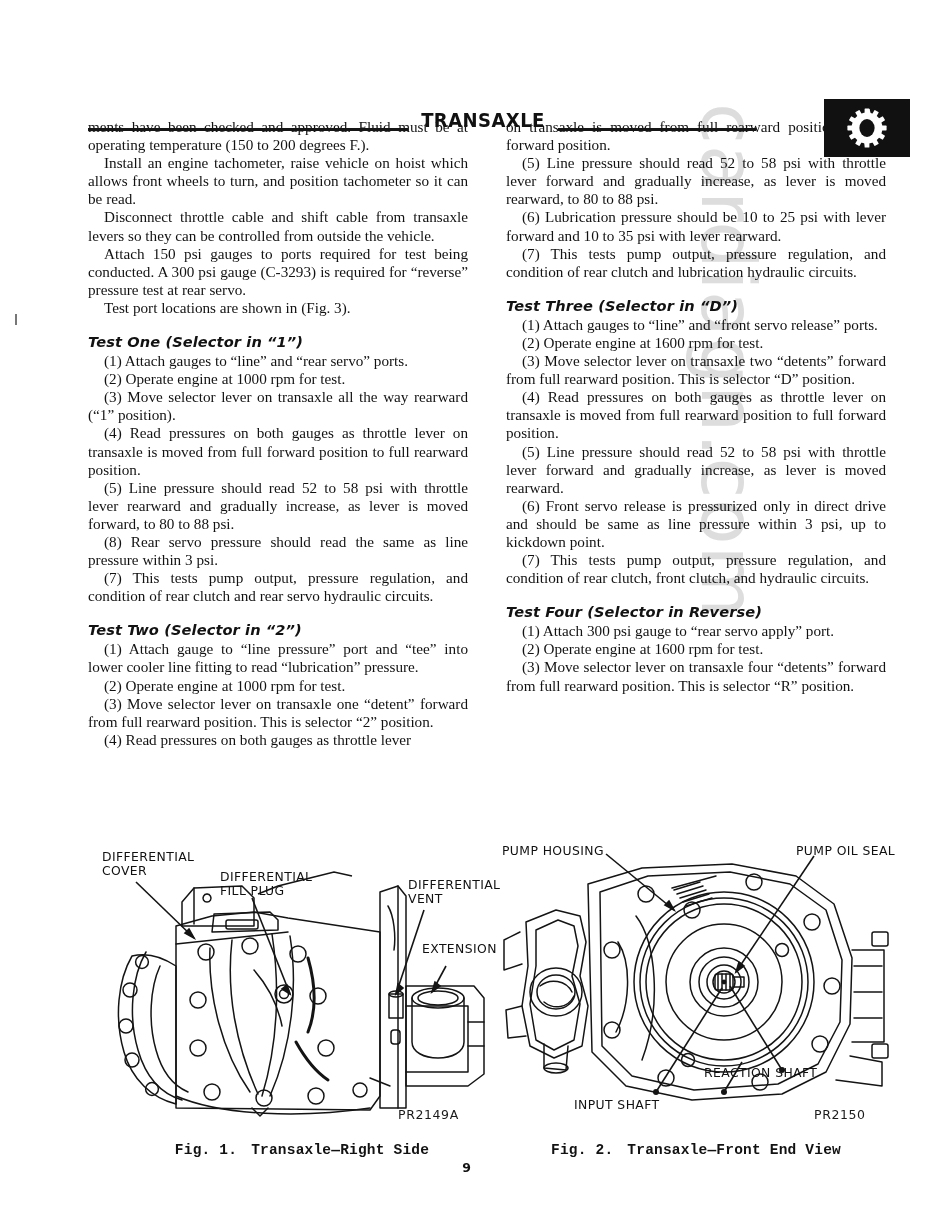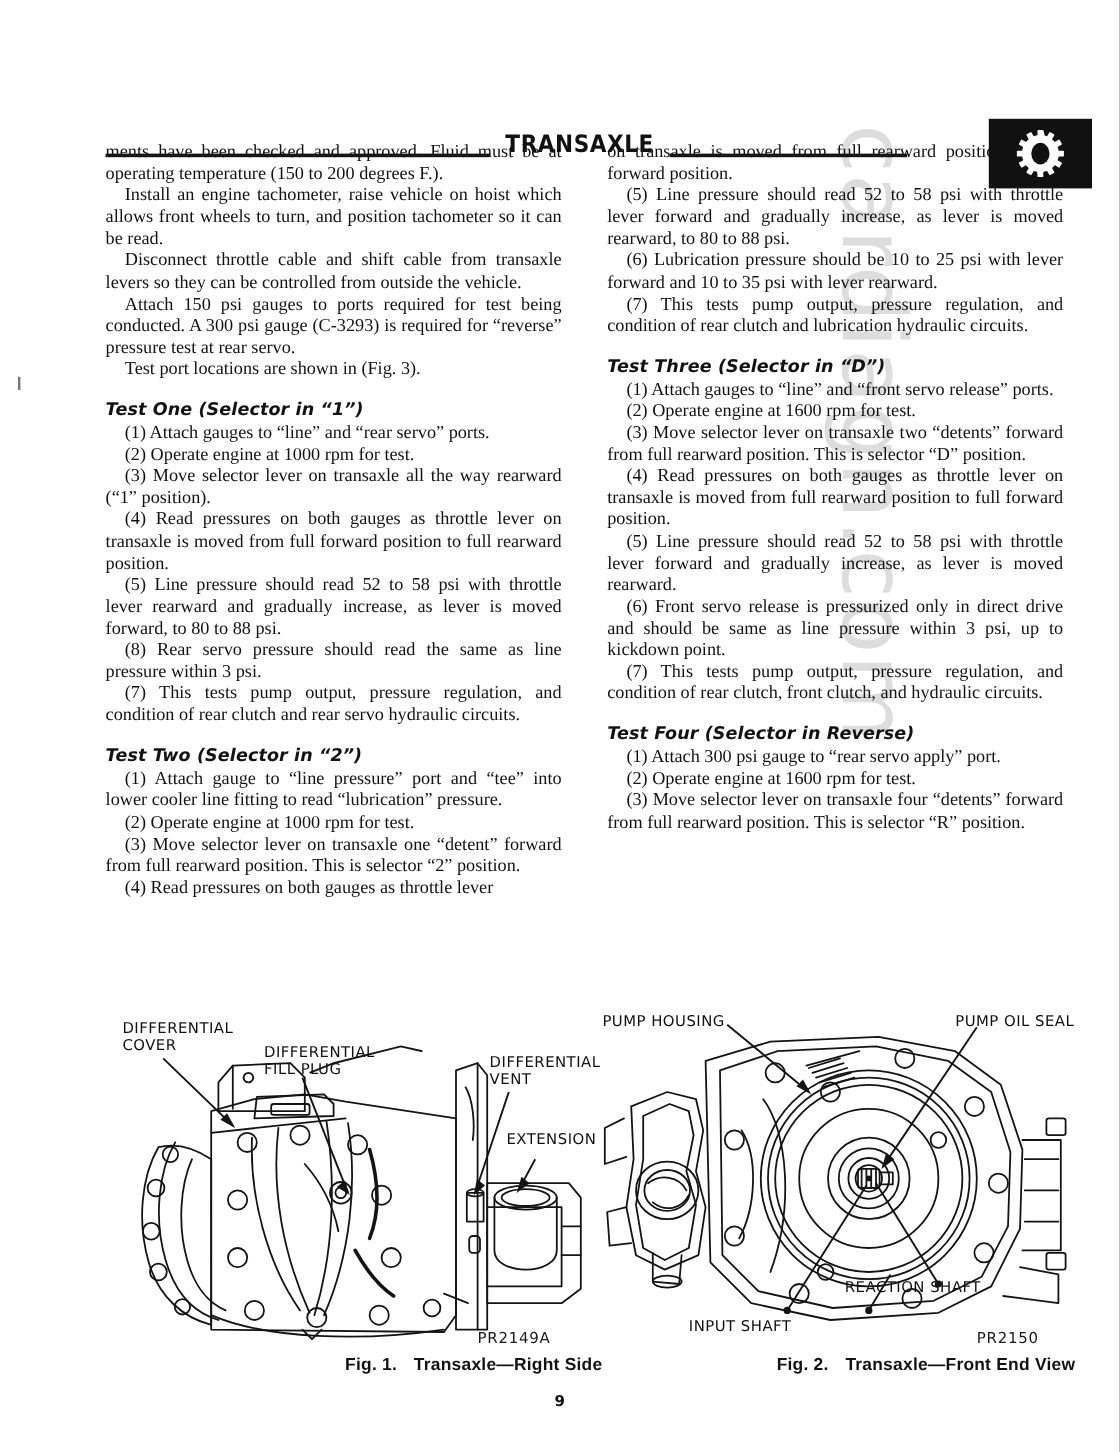--- a/index.html
+++ b/index.html
@@ -132,25 +132,25 @@
     top: 0;
     width: 400px;
     height: 320px;
   }
   .fig-left  { left: 86px; margin-left: 16px; }
   .fig-right { left: 496px; }
   .figure svg { display: block; }
 
   .fig-caption {
     position: absolute;
-    bottom: 20px;
+    bottom: 8px;
     left: 0;
     width: 400px;
-    text-align: right;
-    font-family: Liberation Sans, sans-serif;
+    text-align: center;
+    font-family: Liberation Mono, monospace;
     font-size: 14.5px;
     font-weight: bold;
     letter-spacing: 0.2px;
   }
   .fig-caption .fignum { margin-right: 14px; }
 
   .fig-code {
     position: absolute;
     font-family: "DejaVu Sans", "Liberation Sans", sans-serif;
     font-size: 12.5px;

